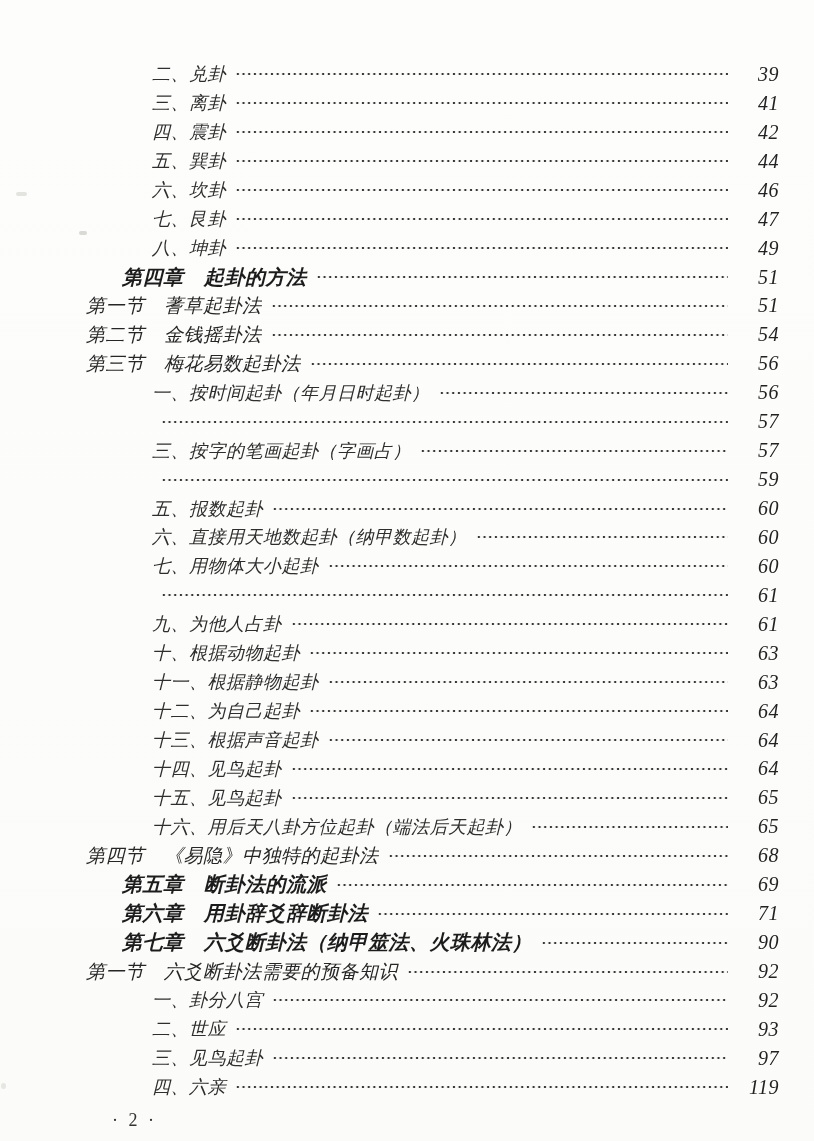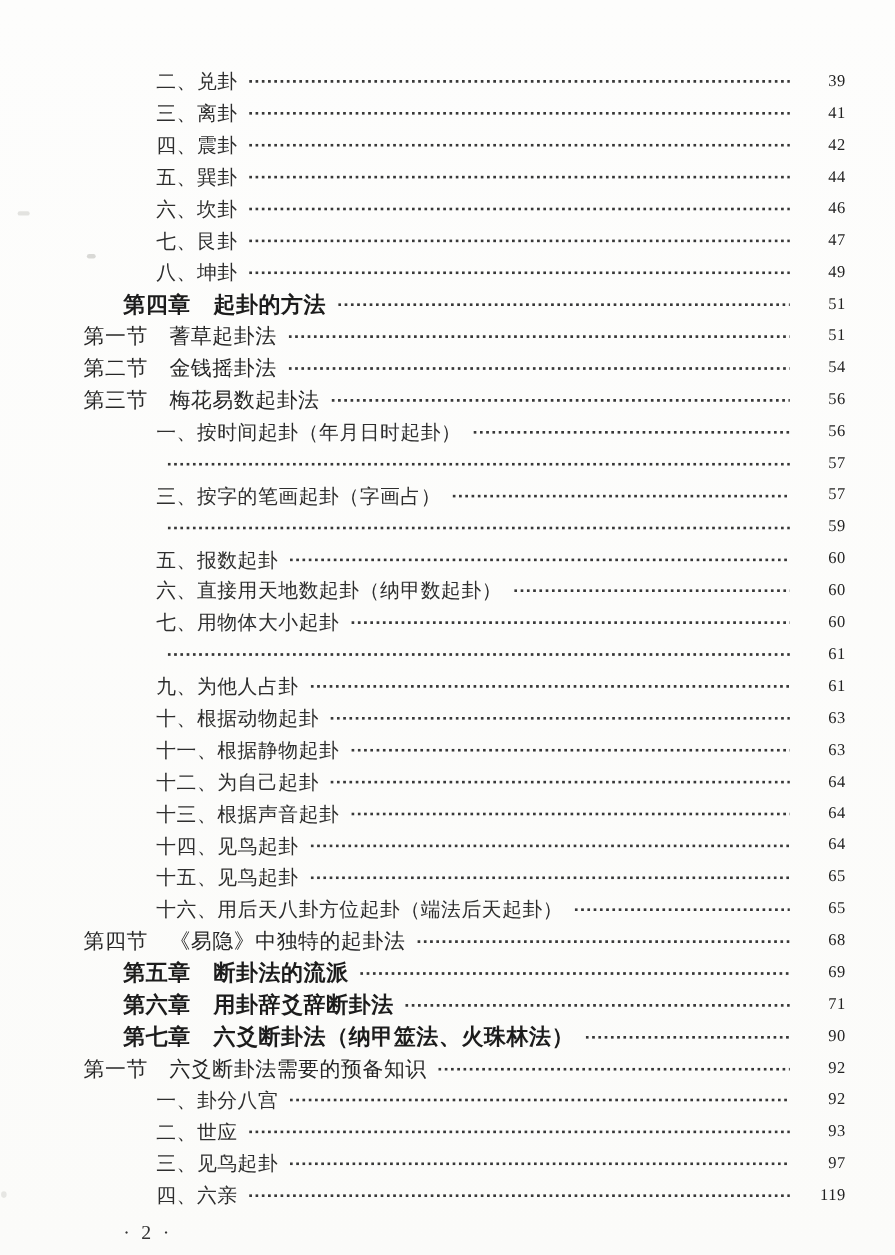--- a/index.html
+++ b/index.html
@@ -5,21 +5,21 @@
   html, body { margin: 0; padding: 0; }
   body {
     width: 814px; height: 1141px;
     background: linear-gradient(180deg, #fdfdfc 0%, #fbfbf9 100%);
     position: relative;
     overflow: hidden;
     font-family: "Liberation Serif", "DejaVu Serif", serif;
   }
   .page { position: absolute; inset: 0; }
 
-  .toc { position: absolute; left: 0; top: 60px; width: 769px; }
+  .toc { position: absolute; left: 10px; top: 60px; width: 769px; font-style: italic; }
 
   .toc-row { display: flex; align-items: center; height: 28.95px; }
 
   .lvl-chapter {
     padding-left: 112px;
     font-weight: 700;
     font-size: 20px;
     color: #1c1c1c;
     letter-spacing: 0.5px;
   }
@@ -45,21 +45,21 @@
     background-image: radial-gradient(circle, #383838 1.15px, rgba(0,0,0,0) 1.55px);
     background-size: 5.7px 4px;
     background-position: left center;
     background-repeat: repeat-x;
   }
 
   .toc-page {
     flex: 0 0 auto;
     width: 46px;
     text-align: right;
-    font-size: 15px;
+    font-size: 20px;
     font-weight: 400;
     color: #222;
     font-family: "Liberation Serif", "DejaVu Serif", serif;
     letter-spacing: 0.5px;
   }
 
   .footer {
     position: absolute;
     left: 112px; top: 1110px;
     font-size: 18px;

